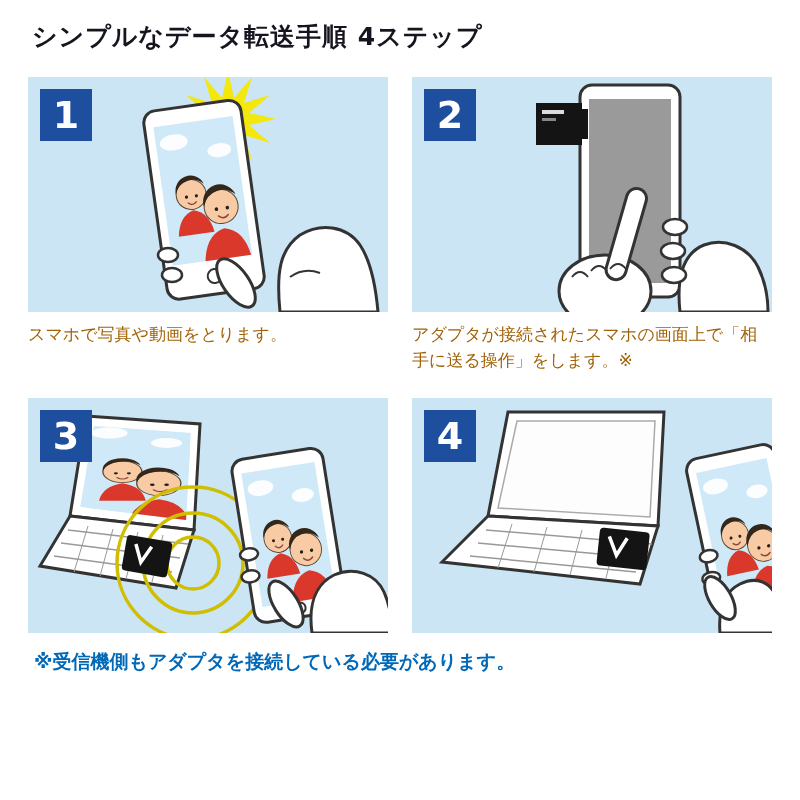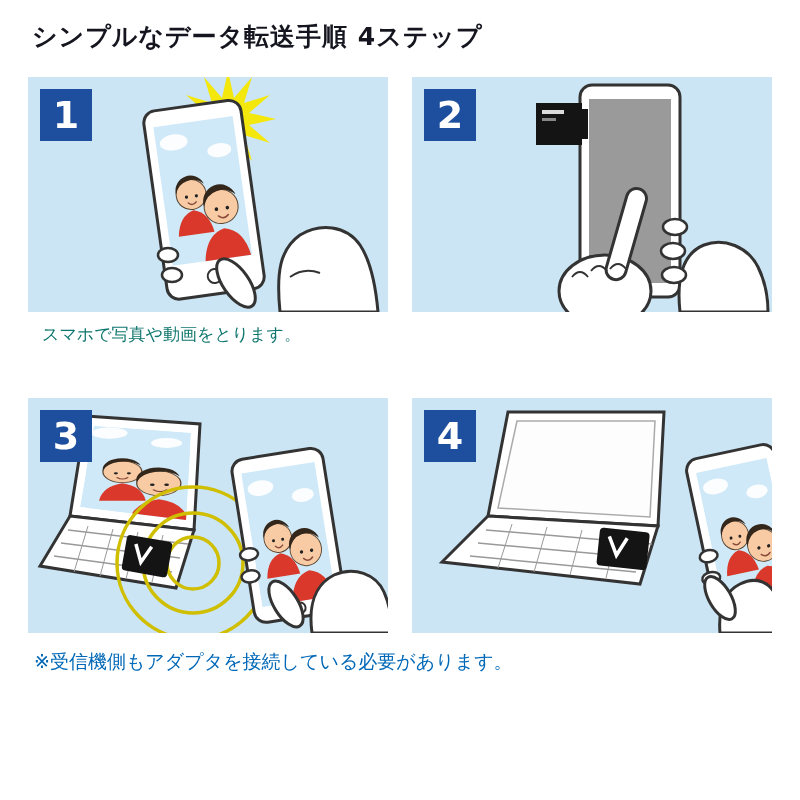--- a/index.html
+++ b/index.html
@@ -20,25 +20,25 @@
     position: relative; width: 360px; height: 235px;
     background: #cbe5f4; overflow: hidden;
   }
   svg.illus { display: block; width: 360px; height: 235px; }
   .badge {
     position: absolute; top: 12px; left: 12px; width: 52px; height: 52px;
     background: #1d4f9e; color: #fff; font-size: 38px; font-weight: 700;
     display: flex; align-items: center; justify-content: center; z-index: 2;
   }
   .caption {
-    font-size: 17px; line-height: 1.5; color: #0f766e;
-    margin: 10px 14px 14px; min-height: 62px;
+    font-size: 17px; line-height: 1.5; color: #a16207;
+    margin: 10px 0 14px; min-height: 62px;
   }
   .footnote {
-    font-size: 19px; font-weight: 400; color: #0068b7;
+    font-size: 19px; font-weight: 700; color: #0068b7;
     margin: 16px 0 0 6px;
   }
 </style>
 </head>
 <body>
 
 <div class="page">
   <h1 class="title">シンプルなデータ転送手順 4ステップ</h1>
 
   <div class="grid">
@@ -104,20 +104,21 @@
             <ellipse cx="261" cy="174" rx="12" ry="8" fill="#fff" stroke="#333" stroke-width="2.5"></ellipse>
             <ellipse cx="262" cy="198" rx="12" ry="8" fill="#fff" stroke="#333" stroke-width="2.5"></ellipse>
           </g>
           <g>
             <ellipse cx="193" cy="214" rx="46" ry="36" fill="#fff" stroke="#333" stroke-width="3"></ellipse>
             <rect x="204" y="110" width="20" height="94" rx="10" transform="rotate(16 214 158)" fill="#fff" stroke="#333" stroke-width="3"></rect>
             <path d="M160 200 q8 -10 16 0 M179 194 q8 -10 16 0 M198 192 q8 -10 16 0" fill="none" stroke="#333" stroke-width="2"></path>
           </g>
         </svg>
       </div>
+      <p class="caption">アダプタが接続されたスマホの画面上で「相手に送る操作」をします。※</p>
     </div>
 
     <div class="step">
       <div class="panel">
         <div class="badge">3</div>
         <svg class="illus" viewBox="0 0 360 235">
           <defs>
             <g id="kidsB">
               <rect width="80" height="140" fill="#cfe9f8"></rect>
               <ellipse cx="18" cy="18" rx="14" ry="8" fill="#ffffff" opacity="0.9"></ellipse>

